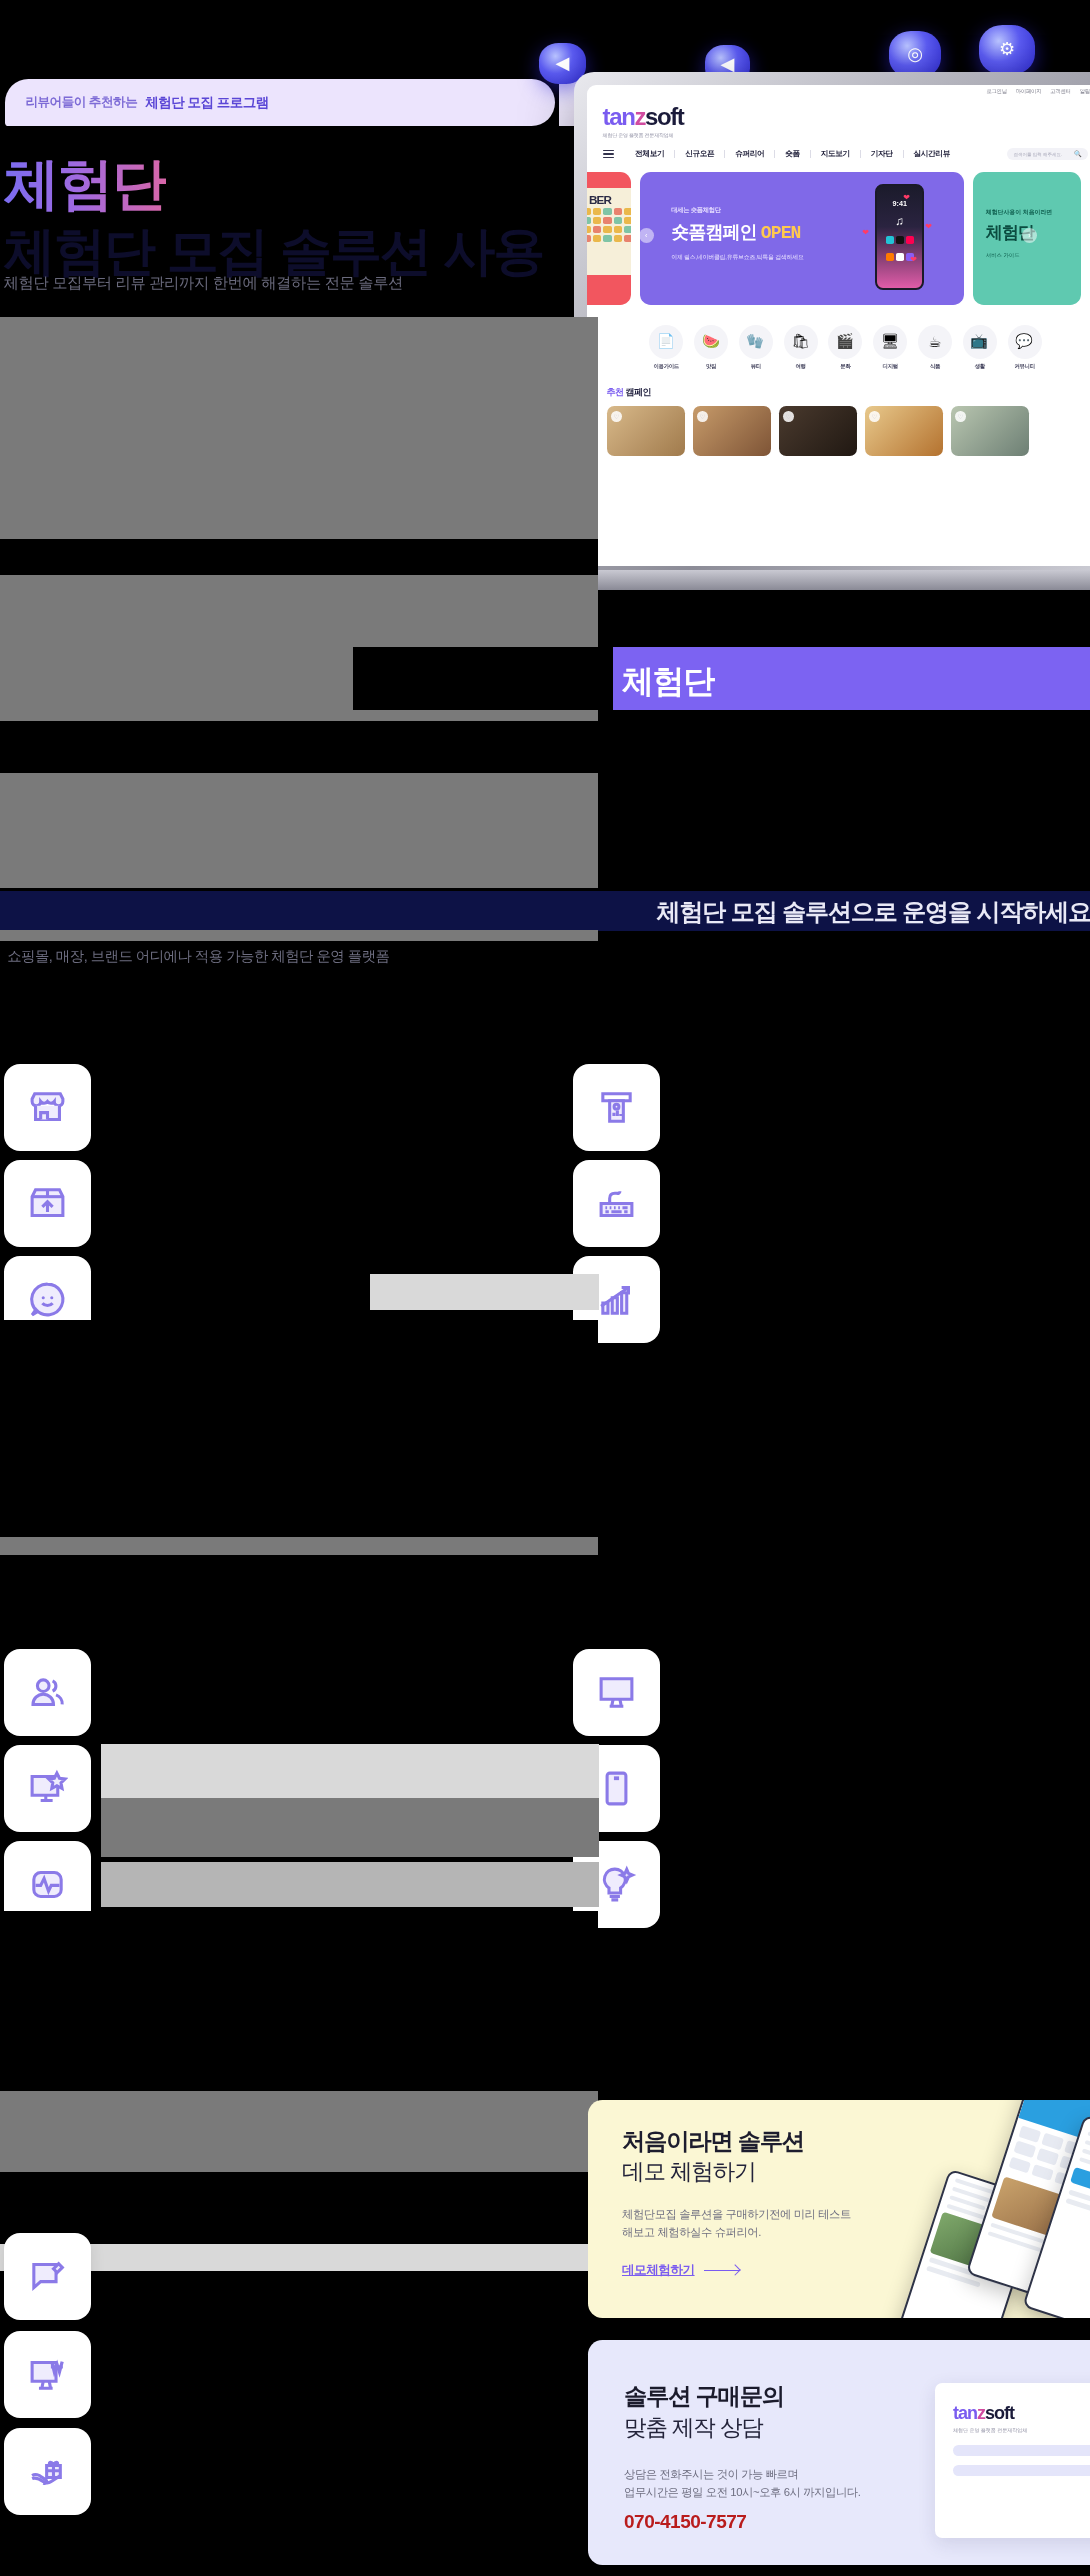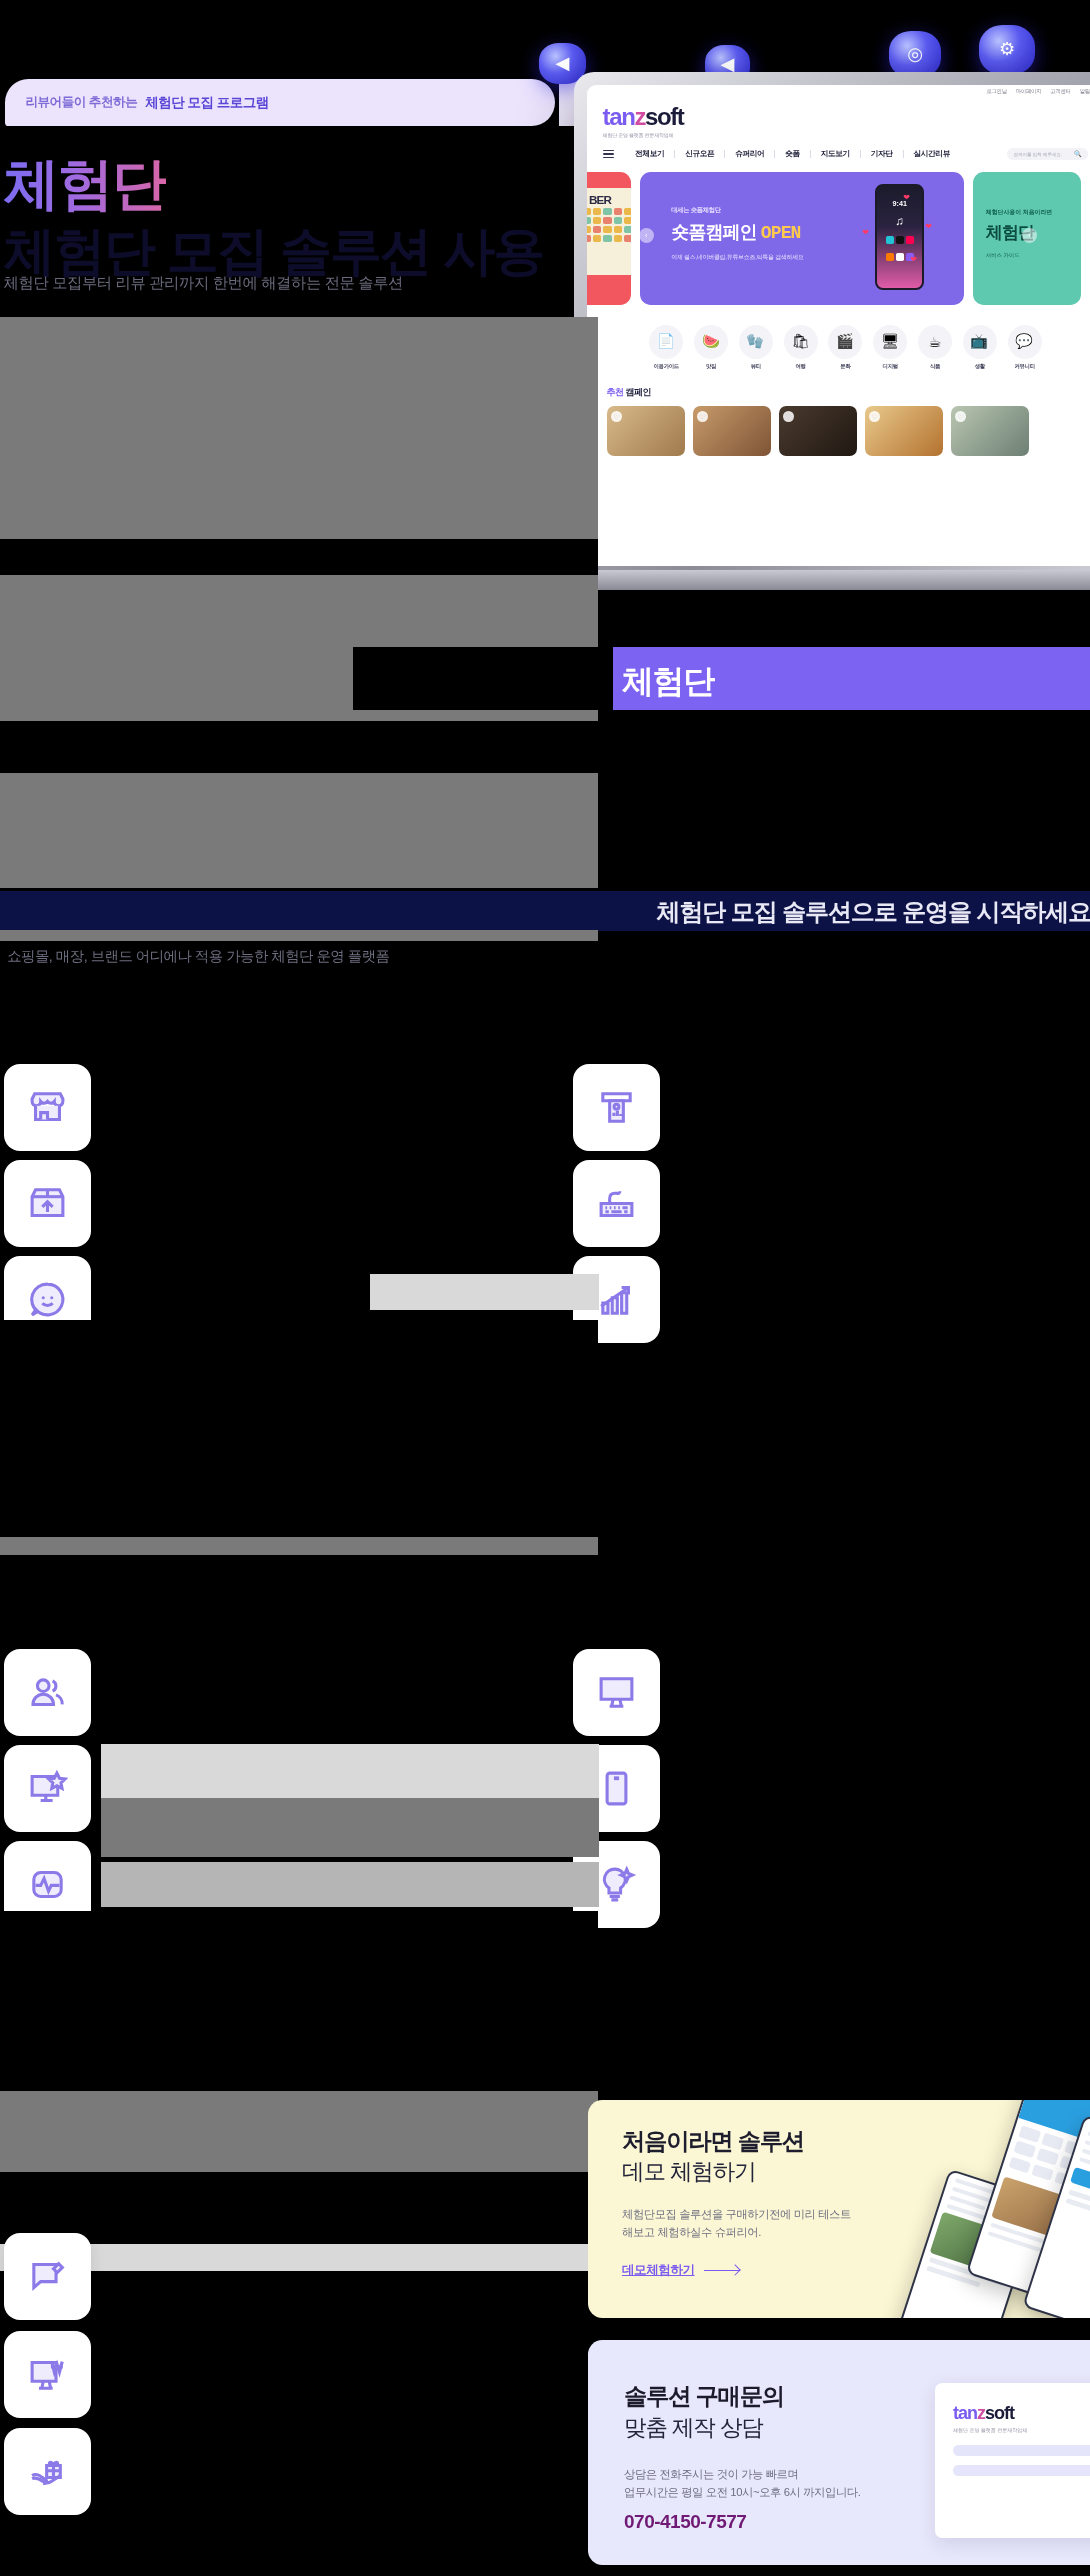--- a/index.html
+++ b/index.html
@@ -157,21 +157,21 @@
   .pa-img { height:43px; background:linear-gradient(135deg,#c9a26b,#8d6440); margin:3.6px 5.4px; border-radius:3.6px; }
   .pa-line { height:4.5px; background:#e8ebf1; margin:4.5px 7.2px; border-radius:2.7px; }
 
   .cta2 {
     position:absolute; left:588px; top:2340px; width:559px; height:225px;
     background:#e7e8fb; border-radius:14.4px; overflow:hidden;
   }
   .cta2 h2 { position:absolute; left:36px; top:40px; font-size:23.4px; font-weight:900; color:#1b1b2c; letter-spacing:-1.3px; }
   .cta2 h3 { position:absolute; left:36px; top:72px; font-size:22.5px; font-weight:500; color:#23233a; letter-spacing:-1.1px; }
   .cta2 p { position:absolute; left:36px; top:126px; font-size:11.3px; color:#6e6e80; line-height:1.55; letter-spacing:-0.4px; }
-  .cta2 .tel { position:absolute; left:36px; top:171px; font-size:19px; font-weight:900; color:#701a75; letter-spacing:-0.5px; }
+  .cta2 .tel { position:absolute; left:36px; top:171px; font-size:19px; font-weight:900; color:#b91c1c; letter-spacing:-0.5px; }
   .biz {
     position:absolute; right:32px; top:43px; width:180px; height:155px; background:#fff; border-radius:7.2px;
     box-shadow:0 5.4px 18px rgba(40,40,90,.12); padding:20px 18px;
   }
   .biz .logo2 { font-size:18px; font-weight:900; letter-spacing:-1px; }
   .biz .logo2 .t{color:#7a5cf0;} .biz .logo2 .z{color:#d14ba0;} .biz .logo2 .s{color:#1b1b3a;}
   .biz .ls { font-size:5px; color:#8b8ba0; margin-top:2.7px; }
   .biz .bar { height:10.8px; background:#e4e5fa; border-radius:5.4px; margin-top:12.6px; }
   .biz .bar.two { margin-top:9px; }
 </style>

